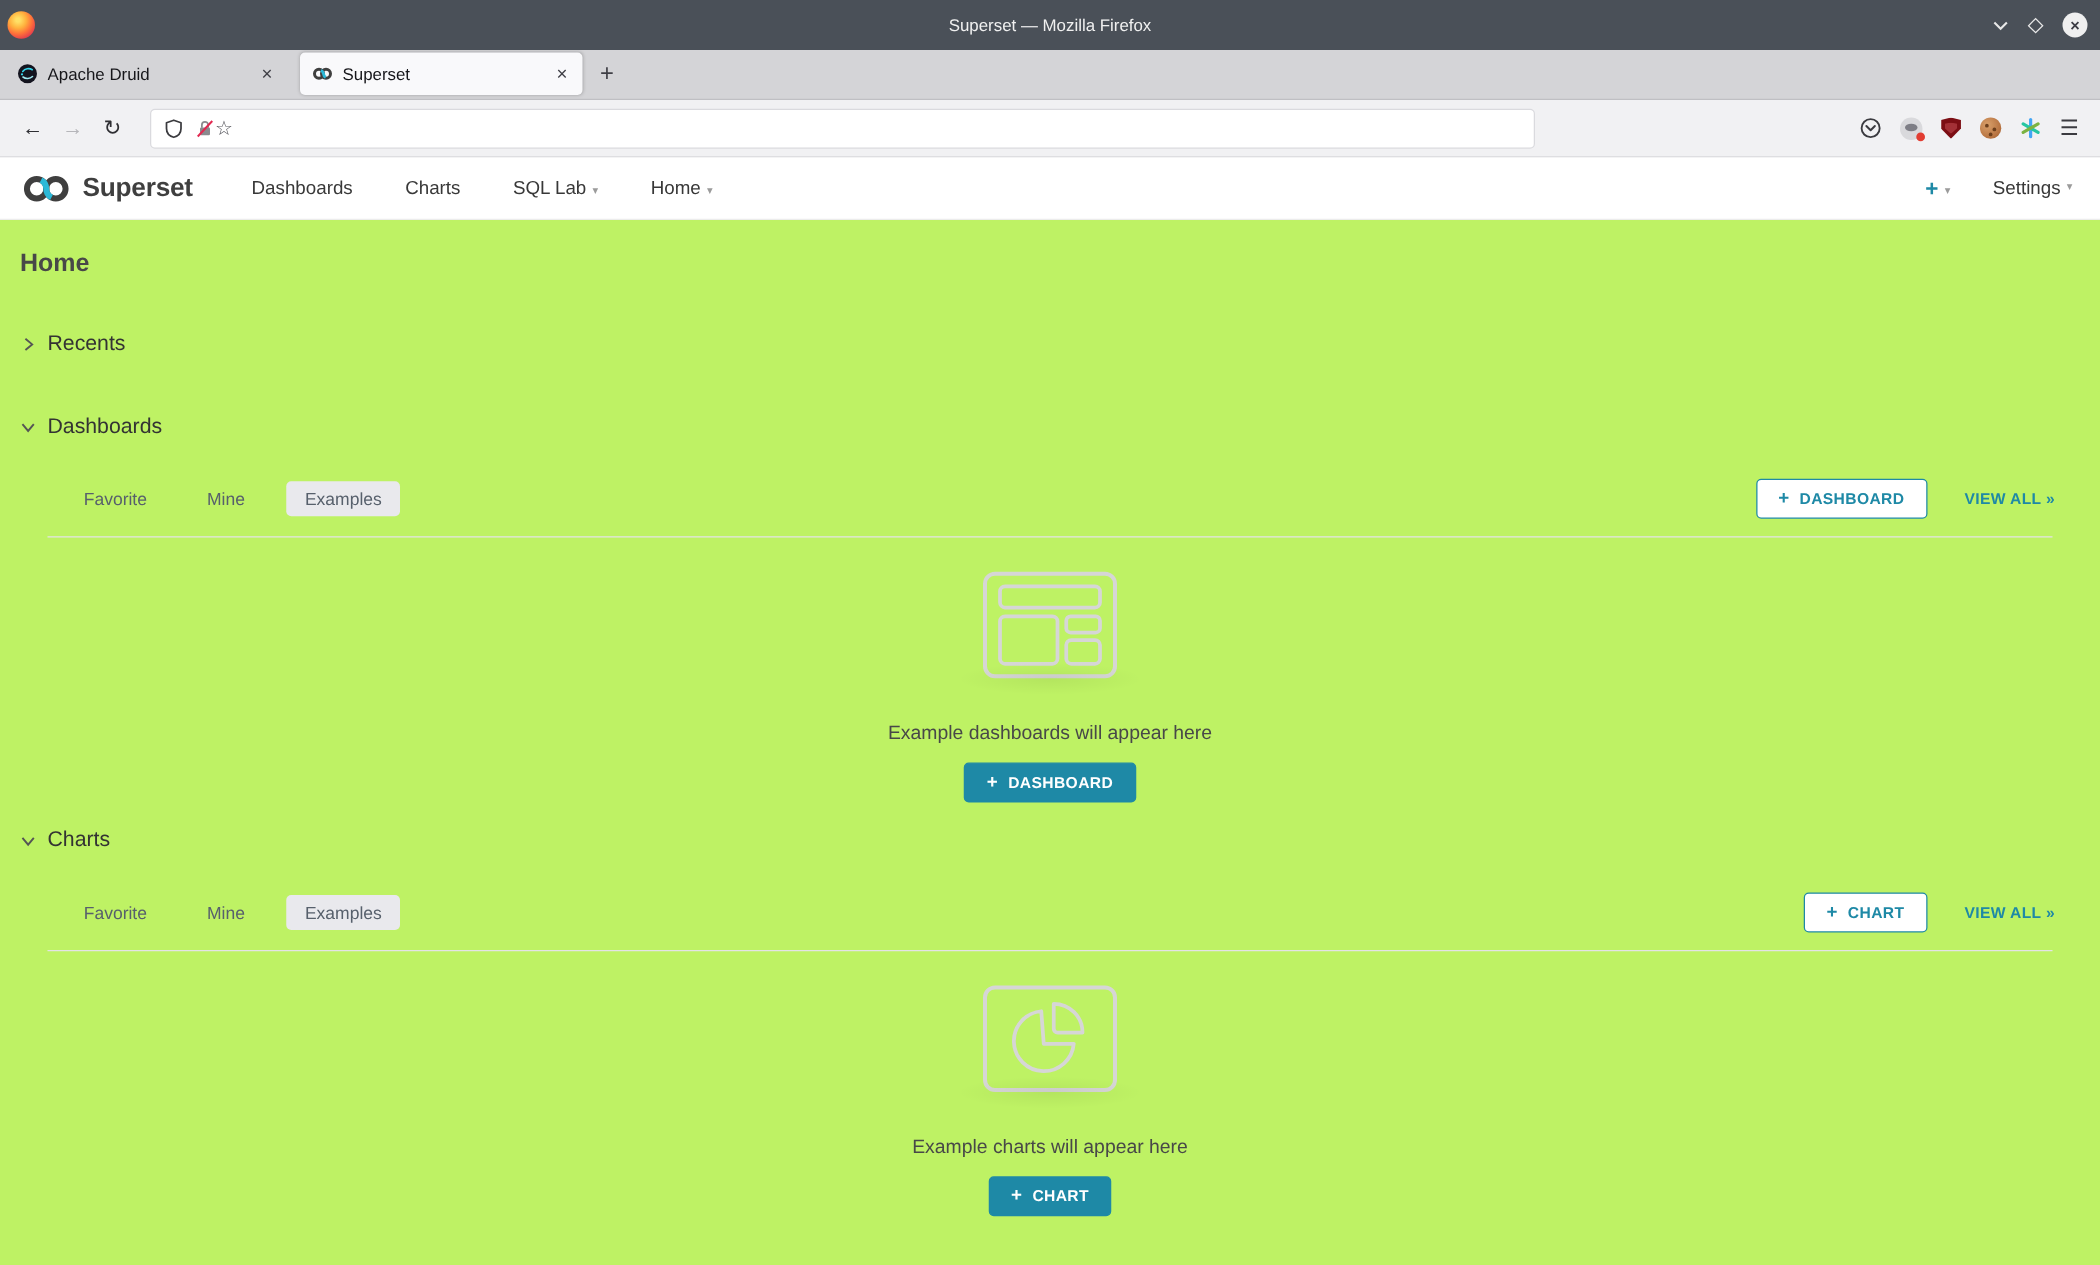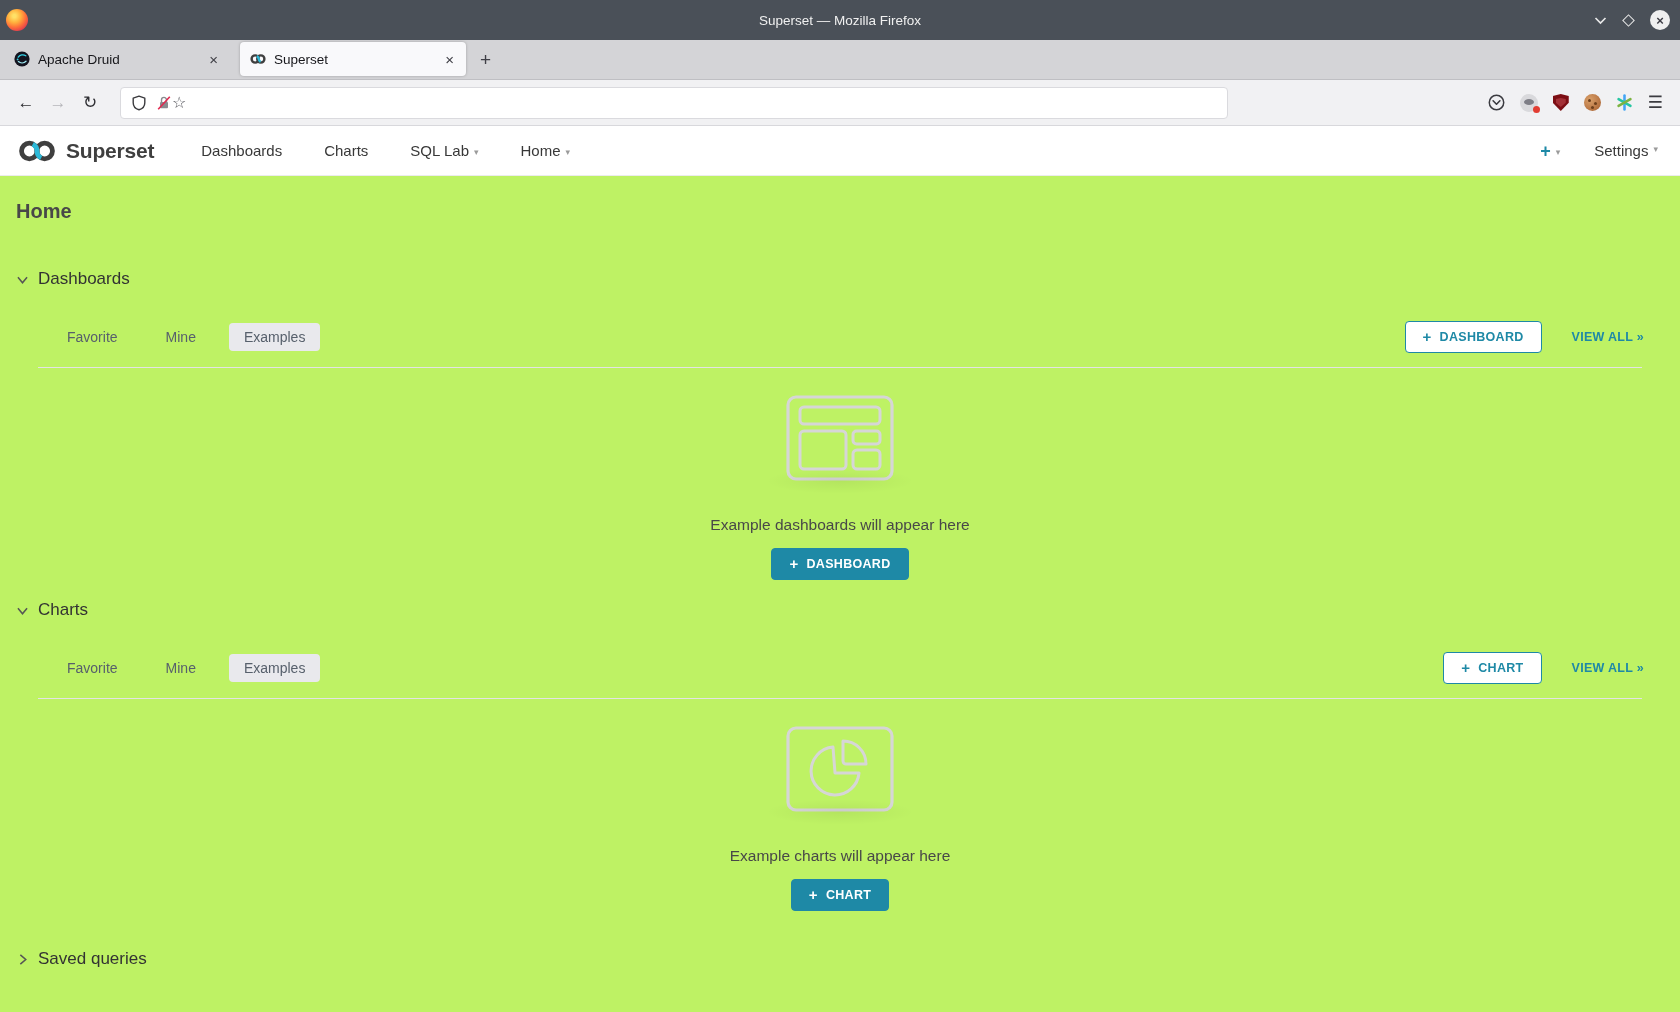--- a/index.html
+++ b/index.html
@@ -205,20 +205,28 @@
     <span class="settings-menu">
       <span>Settings</span>
       <span class="caret">▾</span>
     </span>
   </div>
 </div>
 
 <div class="content">
   <div class="page-title">Home</div>
 
+  <div class="section-header sh-recents">
+    <span class="chev">
+      <svg width="13" height="13" viewBox="0 0 12 12">
+          <polyline points="4,1.8 9,6 4,10.2" fill="none" stroke="#555" stroke-width="1.4"></polyline>
+        </svg>
+    </span>
+    <span class="section-label">Recents</span>
+  </div>
 
   <div class="section-header sh-dashboards">
     <span class="chev">
       <svg width="13" height="13" viewBox="0 0 12 12">
           <polyline points="1.8,4 6,9 10.2,4" fill="none" stroke="#555" stroke-width="1.4"></polyline>
         </svg>
     </span>
     <span class="section-label">Dashboards</span>
   </div>
 

